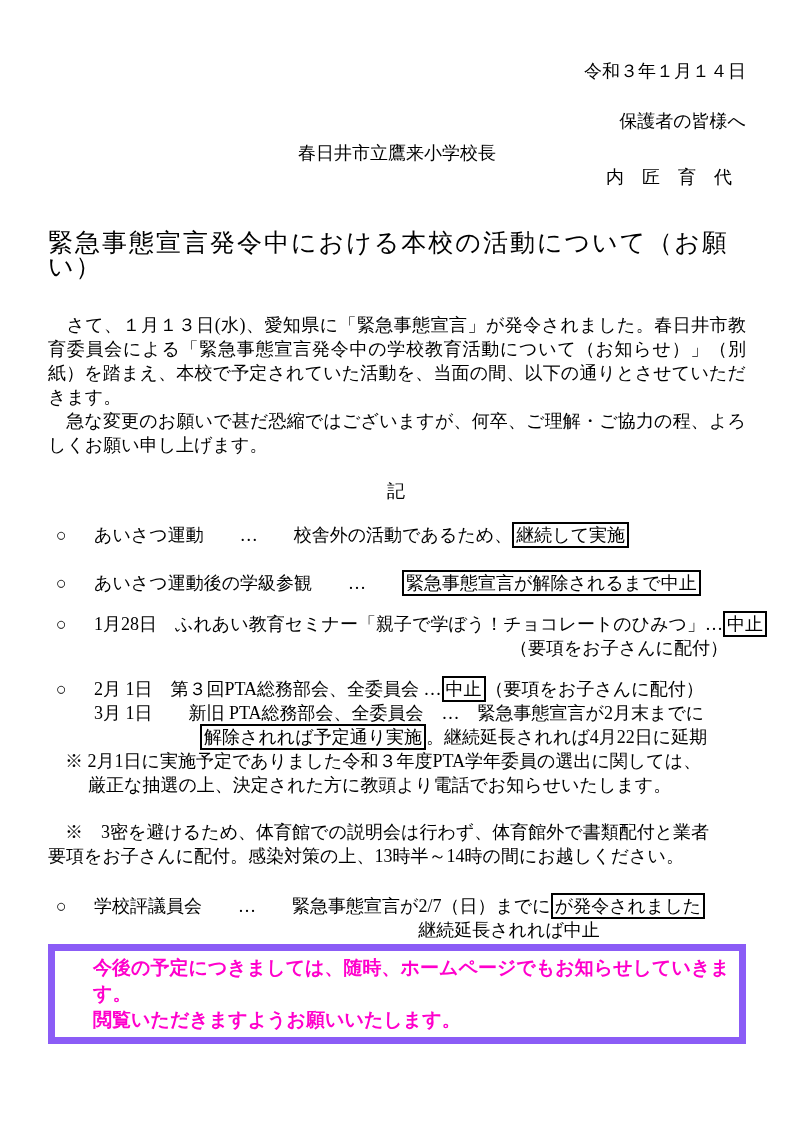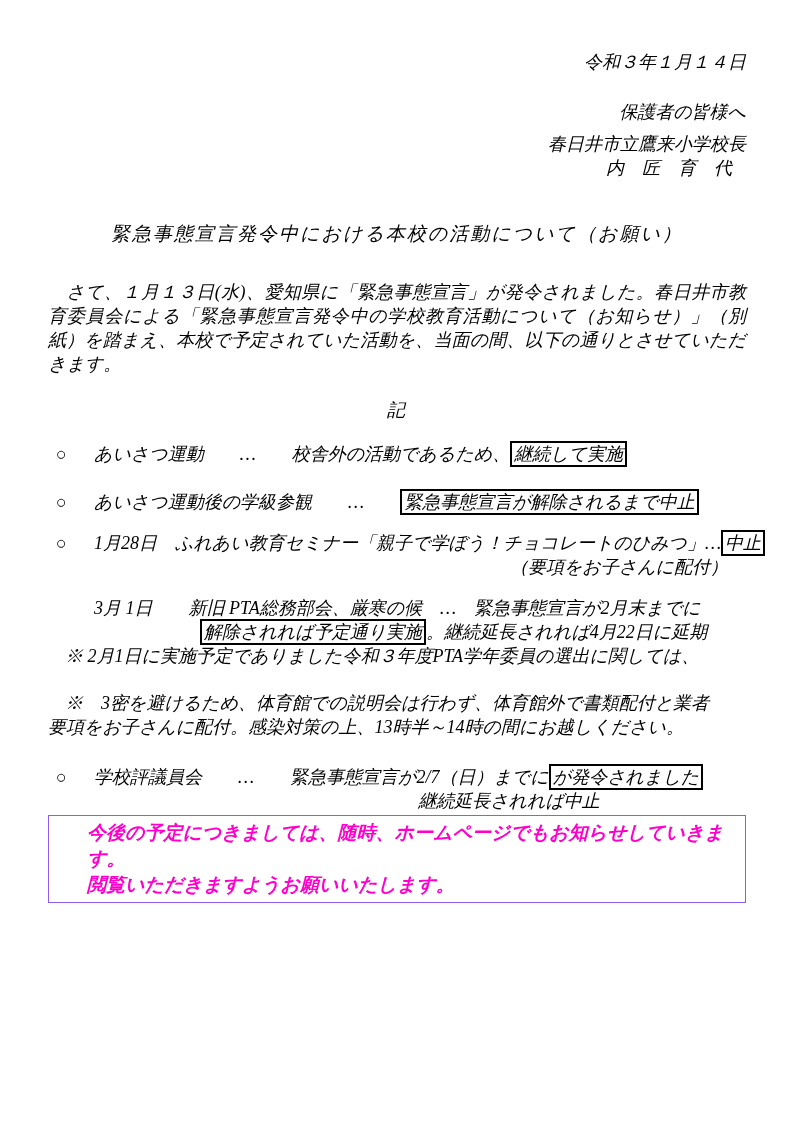--- a/index.html
+++ b/index.html
@@ -2,38 +2,37 @@
 <html lang="ja" style="--accent: #ff00cc;"><head>
 <meta charset="utf-8">
 <style>
   :root { --accent: #ff00cc; }
   * { box-sizing: border-box; }
   html, body { margin: 0; padding: 0; background: #ffffff; }
   .page {
     position: relative;
     width: 794px;
     height: 1112px;
-    margin: 0 auto;
+    margin: 9px auto;
     background: #ffffff;
     padding: 50px 48px 0 48px;
     font-family: "Liberation Serif", "DejaVu Serif", serif;
     font-size: 18px;
     line-height: 24px;
     color: #000;
     overflow: hidden;
-    font-style: italic;
   }
   .date-line { text-align: right; }
   .addressee { margin-top: 26px; text-align: right; }
-  .sender-title { text-align: right; margin-top: 8px; }
+  .sender-title { text-align: center; margin-top: 8px; }
   .sender-name { text-align: right; padding-right: 14px; }
   .doc-title {
-    font-size: 19px;
+    font-size: 25px;
     font-weight: normal;
-    text-align: center;
+    text-align: left;
     letter-spacing: 2px;
     margin: 42px 0 0 0;
   }
   .para-block { margin-top: 34px; }
   .para { margin: 0; text-align: justify; }
   .ki-heading { text-align: center; letter-spacing: 2px; margin-top: 22px; }
 
   .item { }
   .m20 { margin-top: 20px; }
   .m24 { margin-top: 24px; }
@@ -45,21 +44,21 @@
   .boxed { border: 2px solid #000; padding: 1px 2px; }
   .cont-date { padding-left: 46px; }      
   .cont-box { padding-left: 152px; }      
   .cont-note { padding-left: 17px; }      
   .cont-note2 { padding-left: 40px; }     
   .cont-flush { padding-left: 0; }        
   .cont-center { padding-left: 224px; text-align: center; }   
   .right-line { text-align: right; padding-right: 18px; }
 
   .notice-box {
-    border: 1px solid #8b5cf6;
+    border: 7px solid #8b5cf6;
     margin-top: 2px;
     padding: 4px 8px 4px 38px;
     font-family: "Liberation Sans", "DejaVu Sans", sans-serif;
     font-weight: bold;
     font-size: 19px;
     line-height: 26px;
     color: var(--accent);
   }
 </style>
 </head>
@@ -71,41 +70,44 @@
 
   <div class="addressee">保護者の皆様へ</div>
 
   <div class="sender-title">春日井市立鷹来小学校長</div>
   <div class="sender-name">内　匠　育　代</div>
 
   <h1 class="doc-title">緊急事態宣言発令中における本校の活動について（お願い）</h1>
 
   <div class="para-block">
     <p class="para">　さて、１月１３日(水)、愛知県に「緊急事態宣言」が発令されました。春日井市教育委員会による「緊急事態宣言発令中の学校教育活動について（お知らせ）」（別紙）を踏まえ、本校で予定されていた活動を、当面の間、以下の通りとさせていただきます。</p>
+    <p class="para">　急な変更のお願いで甚だ恐縮ではございますが、何卒、ご理解・ご協力の程、よろしくお願い申し上げます。</p>
   </div>
 
   <div class="ki-heading">記</div>
 
   <div class="item m20">
     <div class="item-line"><span class="marker">○</span><span>あいさつ運動　　…　　校舎外の活動であるため、</span><span class="boxed">継続して実施</span></div>
   </div>
 
   <div class="item m24">
     <div class="item-line"><span class="marker">○</span><span>あいさつ運動後の学級参観　　…　　</span><span class="boxed">緊急事態宣言が解除されるまで中止</span></div>
   </div>
 
   <div class="item m17">
     <div class="item-line"><span class="marker">○</span><span>1月28日　ふれあい教育セミナー「親子で学ぼう！チョコレートのひみつ」…</span><span class="boxed">中止</span></div>
     <div class="item-line right-line">（要項をお子さんに配付）</div>
   </div>
 
   <div class="item m17">
-    <div class="item-line cont-date">3月 1日　　新旧 PTA総務部会、厳寒の候　…　緊急事態宣言が2月末までに</div>
+    <div class="item-line"><span class="marker">○</span><span>2月 1日　第３回PTA総務部会、全委員会 …</span><span class="boxed">中止</span><span>（要項をお子さんに配付）</span></div>
+    <div class="item-line cont-date">3月 1日　　新旧 PTA総務部会、全委員会　…　緊急事態宣言が2月末までに</div>
     <div class="item-line cont-box"><span class="boxed">解除されれば予定通り実施</span><span>。継続延長されれば4月22日に延期</span></div>
     <div class="item-line cont-note">※ 2月1日に実施予定でありました令和３年度PTA学年委員の選出に関しては、</div>
+    <div class="item-line cont-note2">厳正な抽選の上、決定された方に教頭より電話でお知らせいたします。</div>
   </div>
 
   <div class="item m23">
     <div class="item-line cont-note">※　3密を避けるため、体育館での説明会は行わず、体育館外で書類配付と業者</div>
     <div class="item-line cont-flush">要項をお子さんに配付。感染対策の上、13時半～14時の間にお越しください。</div>
   </div>
 
   <div class="item m26">
     <div class="item-line"><span class="marker">○</span><span>学校評議員会　　…　　緊急事態宣言が2/7（日）までに</span><span class="boxed">が発令されました</span></div>
     <div class="item-line cont-center">継続延長されれば中止</div>

